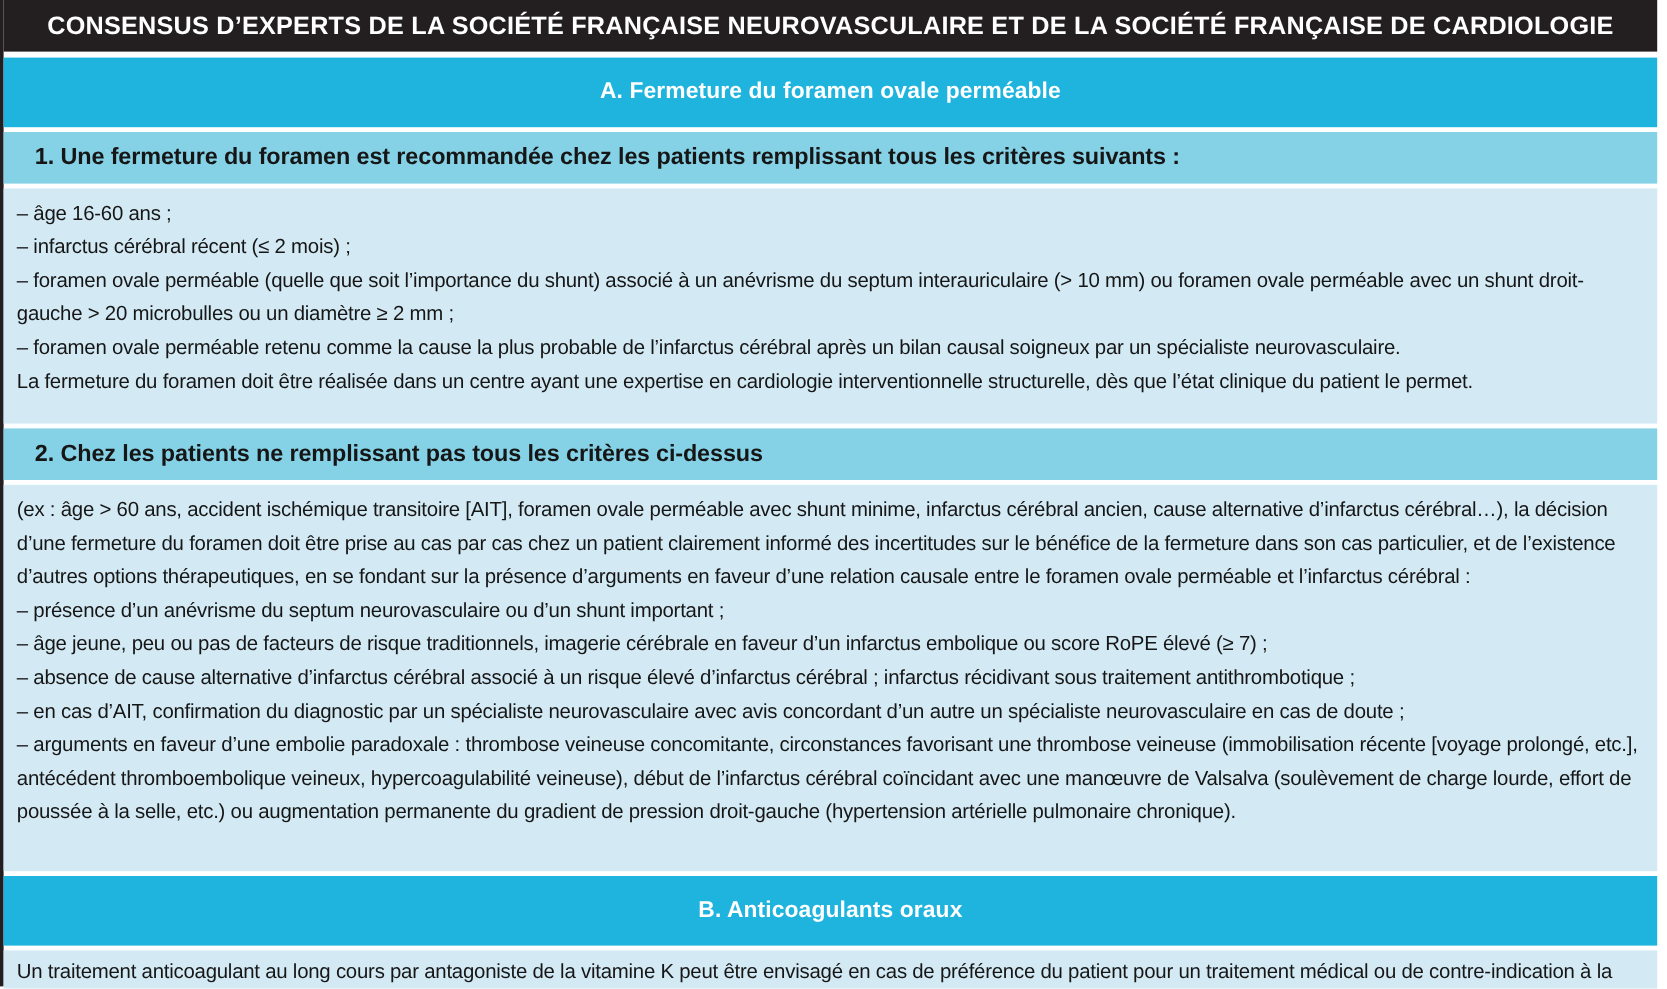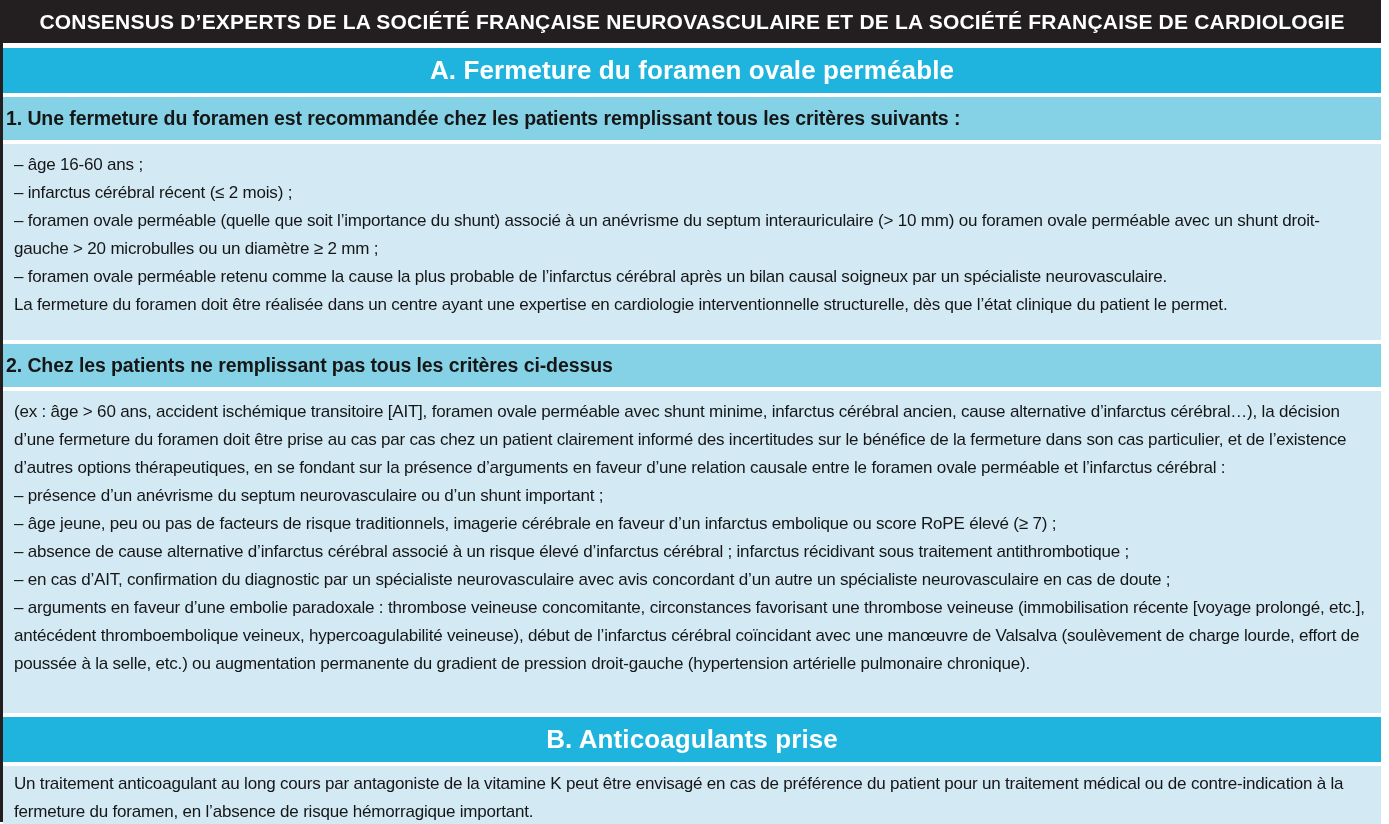--- a/index.html
+++ b/index.html
@@ -35,41 +35,41 @@
     color: #ffffff;
     display: flex;
     align-items: center;
     justify-content: center;
     font-weight: bold;
     font-size: 21px;
     letter-spacing: 0.2px;
     text-align: right;
   }
   .bar-cyan {
-    height: 45px;
+    height: 58px;
     margin-top: 5px;
     background: #1fb4de;
     color: #ffffff;
     display: flex;
     align-items: center;
     justify-content: center;
     font-weight: bold;
-    font-size: 26px;
+    font-size: 19px;
     letter-spacing: 0.1px;
   }
   .bar-sub {
     height: 43px;
     margin-top: 4px;
     background: #85d1e6;
     color: #161616;
     display: flex;
     align-items: center;
     font-weight: bold;
     font-size: 19.5px;
-    padding-left: 3px;
+    padding-left: 26px;
     box-sizing: border-box;
     letter-spacing: -0.1px;
   }
   .body-block {
     margin-top: 4px;
     background: #d3eaf5;
     color: #161616;
     font-size: 17px;
     line-height: 28px;
     letter-spacing: -0.2px;
@@ -122,21 +122,21 @@
     <div class="body-block body-2">
       <div class="para">(ex : âge &gt; 60 ans, accident ischémique transitoire [AIT], foramen ovale perméable avec shunt minime, infarctus cérébral ancien, cause alternative d’infarctus cérébral…), la décision d’une fermeture du foramen doit être prise au cas par cas chez un patient clairement informé des incertitudes sur le bénéfice de la fermeture dans son cas particulier, et de l’existence d’autres options thérapeutiques, en se fondant sur la présence d’arguments en faveur d’une relation causale entre le foramen ovale perméable et l’infarctus cérébral :</div>
       <div class="li">– présence d’un anévrisme du septum neurovasculaire ou d’un shunt important ;</div>
       <div class="li">– âge jeune, peu ou pas de facteurs de risque traditionnels, imagerie cérébrale en faveur d’un infarctus embolique ou score RoPE élevé (≥ 7) ;</div>
       <div class="li">– absence de cause alternative d’infarctus cérébral associé à un risque élevé d’infarctus cérébral ; infarctus récidivant sous traitement antithrombotique ;</div>
       <div class="li">– en cas d’AIT, confirmation du diagnostic par un spécialiste neurovasculaire avec avis concordant d’un autre un spécialiste neurovasculaire en cas de doute ;</div>
       <div class="li">– arguments en faveur d’une embolie paradoxale : thrombose veineuse concomitante, circonstances favorisant une thrombose veineuse (immobilisation récente [voyage prolongé, etc.], antécédent thromboembolique veineux, hypercoagulabilité veineuse), début de l’infarctus cérébral coïncidant avec une manœuvre de Valsalva (soulèvement de charge lourde, effort de poussée à la selle, etc.) ou augmentation permanente du gradient de pression droit-gauche (hypertension artérielle pulmonaire chronique).</div>
     </div>
 
     <div class="bar-cyan bar-b">
-      <span>B. Anticoagulants prise</span>
+      <span>B. Anticoagulants oraux</span>
     </div>
 
     <div class="body-block body-b">
       <div class="para">Un traitement anticoagulant au long cours par antagoniste de la vitamine K peut être envisagé en cas de préférence du patient pour un traitement médical ou de contre-indication à la fermeture du foramen, en l’absence de risque hémorragique important.</div>
     </div>
 
     <div class="bottom-bar"></div>
 
   </div>
 </div>

